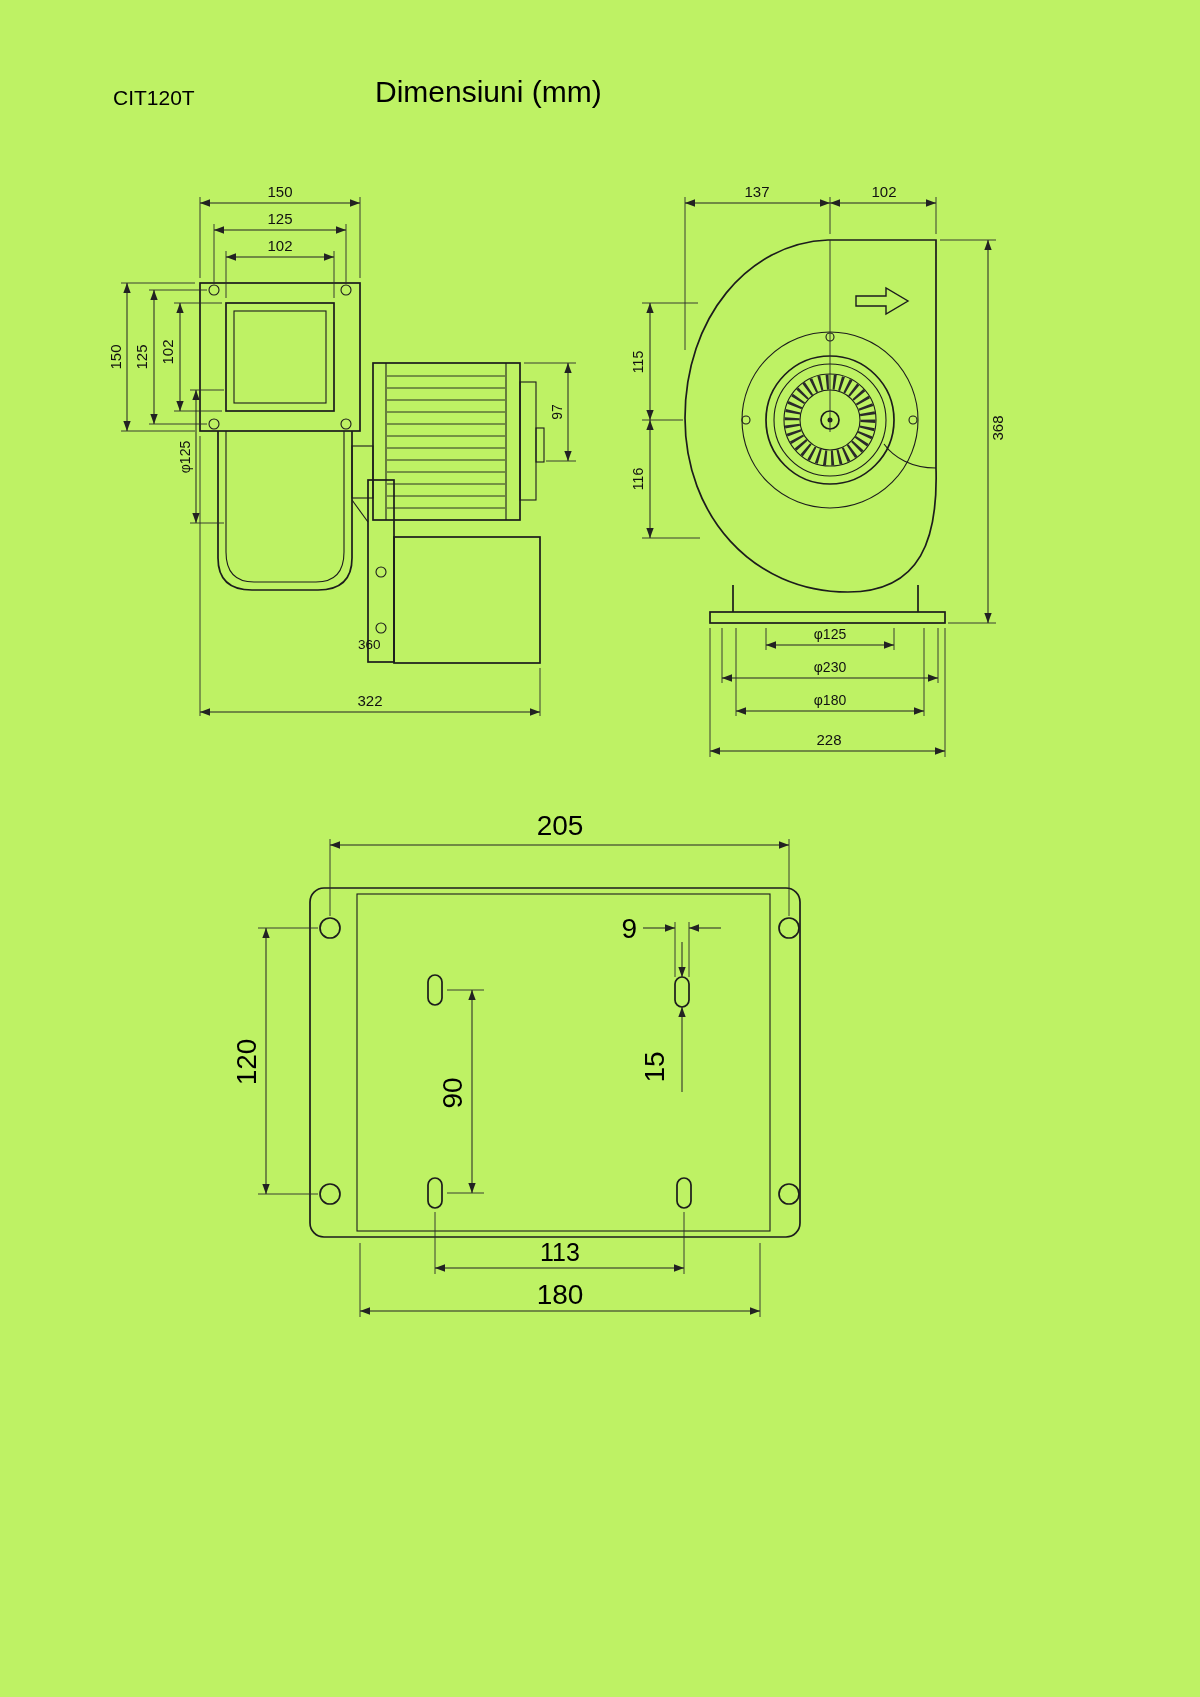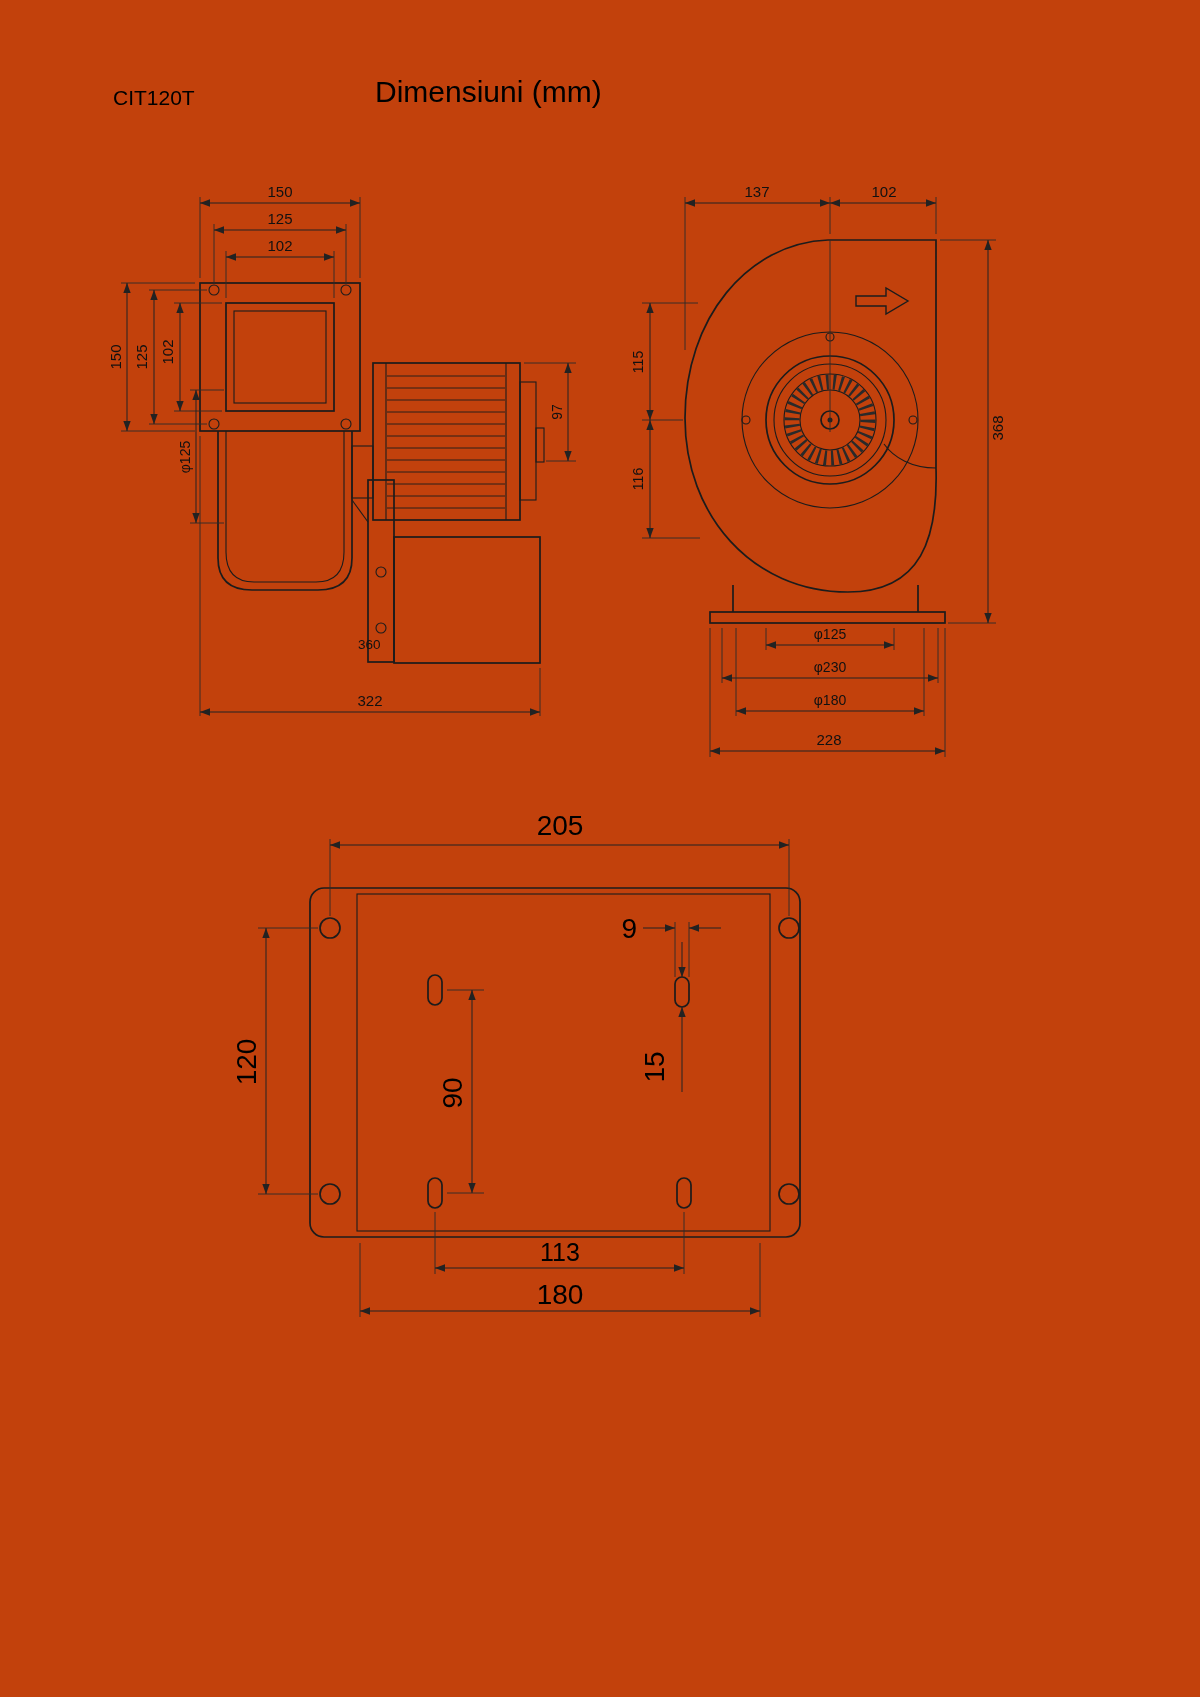--- a/index.html
+++ b/index.html
@@ -1,16 +1,16 @@
 <!DOCTYPE html>
 <html><head>
 <meta charset="utf-8">
 <style>
   html,body{margin:0;padding:0;background:#ffffff;}
-  .page{position:relative;width:1200px;height:1697px;background:#c2410c;overflow:hidden;}
+  .page{position:relative;width:1200px;height:1697px;background:#bef264;overflow:hidden;}
   svg{display:block;}
   text{fill:#111;font-family:"Liberation Sans",sans-serif;}
   .title{font-size:30px;fill:#000;}
   .model{font-size:21px;fill:#000;}
   .t15{font-size:15px;}
   .t14{font-size:14px;}
   .t13{font-size:13.5px;}
   .t25{font-size:25px;fill:#000;}
   .t28{font-size:28px;fill:#000;}
   .obj{fill:none;stroke:#1c1c1c;stroke-width:1.7;}

